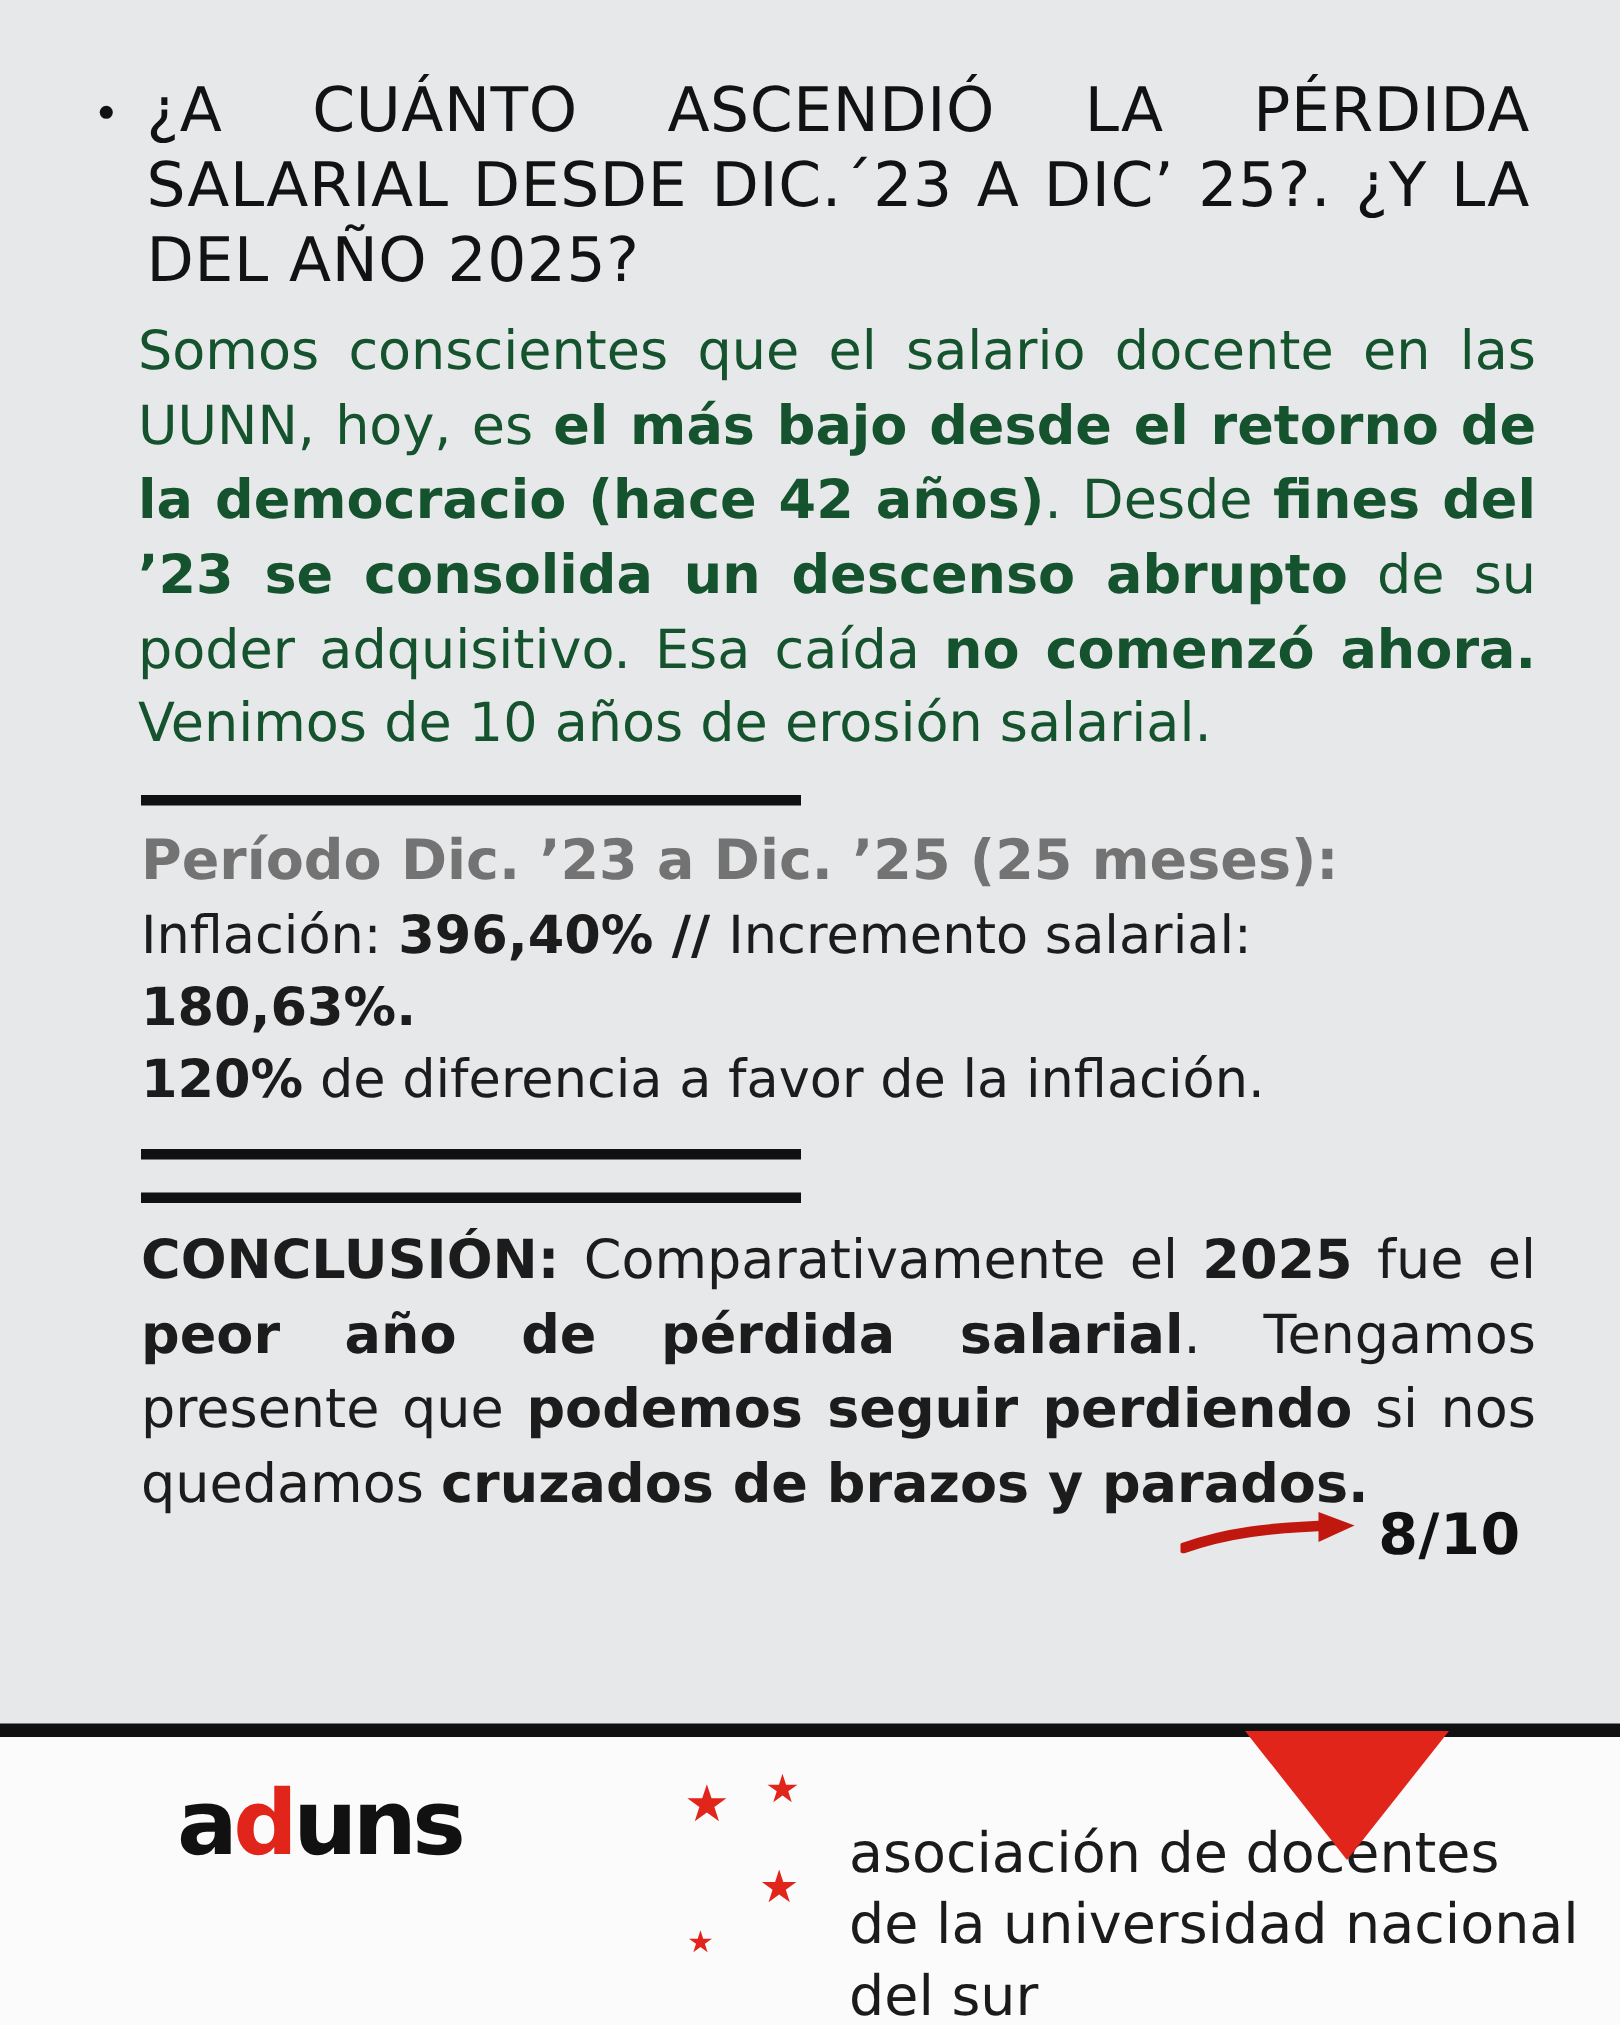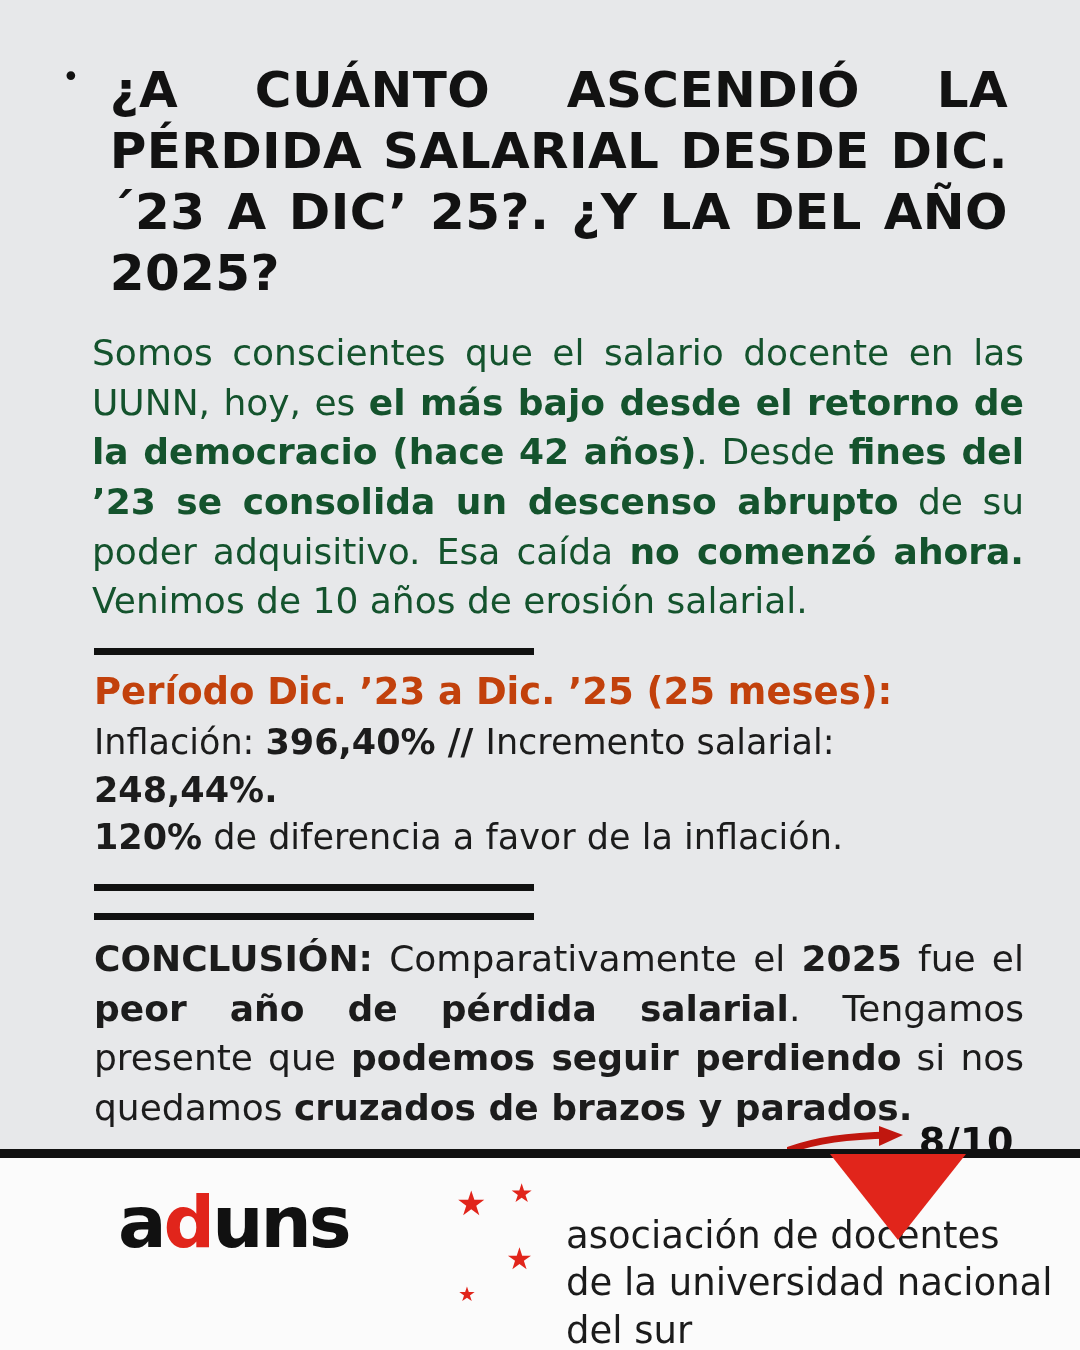--- a/index.html
+++ b/index.html
@@ -34,29 +34,29 @@
     align-items: flex-start;
   }
   .bullet {
     font-size: 30px;
     line-height: 1;
     color: #111;
     margin: 18px 14px 0 6px;
     flex: 0 0 auto;
   }
   .heading {
-    font-weight: 700;
-    font-size: 50px;
+    font-weight: 400;
+    font-size: 41px;
     line-height: 1.22;
     letter-spacing: 0.4px;
     color: #121212;
     text-align: justify;
     text-align-last: left;
     flex: 1 1 auto;
-    margin: 16px;
+    margin: 4px;
   }
 
   
   .para {
     font-size: 36px;
     line-height: 1.38;
     color: #14532d;
     text-align: justify;
     text-align-last: left;
     margin: 8px 0 0 36px;
@@ -73,21 +73,21 @@
     width: 440px;
     margin: 22px 0 14px 38px;
     border: 0;
   }
 
   
   .sec-title {
     font-weight: 700;
     font-size: 37px;
     line-height: 1.25;
-    color: #c2410c;
+    color: #737373;
     margin: 0 0 4px 38px;
   }
   .sec-line {
     font-size: 35px;
     line-height: 1.36;
     color: #1c1c1c;
     margin: 0 0 0 38px;
     max-width: 930px;
   }
   .sec-line b {
@@ -143,21 +143,21 @@
     bottom: 0;
     height: 192px;
     background: #fbfbfb;
   }
   .brand {
     position: absolute;
     left: 118px;
     top: 28px;
     font-family: "DejaVu Sans", sans-serif;
     font-weight: 700;
-    font-size: 72px;
+    font-size: 60px;
     letter-spacing: -3px;
     color: #111;
     line-height: 1;
   }
   .brand .d-red { color: #e1251b; }
   .stars {
     position: absolute;
     left: 448px;
     top: 22px;
     width: 110px;
@@ -204,21 +204,21 @@
       <span class="bullet">•</span>
       <h1 class="heading">¿A CUÁNTO ASCENDIÓ LA PÉRDIDA SALARIAL DESDE DIC.´23 A DIC’ 25?. ¿Y LA DEL AÑO 2025?</h1>
     </div>
 
     <p class="para"><span>Somos conscientes que el salario docente en las UUNN, hoy, es </span><b>el más bajo desde el retorno de la democracio (hace 42 años)</b><span>. Desde </span><b>fines del ’23 se consolida un descenso abrupto</b><span> de su poder adquisitivo. Esa caída </span><b>no comenzó ahora.</b><span> Venimos de 10 años de erosión salarial.</span></p>
 
     <hr class="rule">
 
     <div>
       <div class="sec-title">Período Dic. ’23 a Dic. ’25 (25 meses):</div>
-      <div class="sec-line"><span>Inflación: </span><b>396,40%</b><b> // </b><span>Incremento salarial: </span><b>248,44%.</b></div>
+      <div class="sec-line"><span>Inflación: </span><b>396,40%</b><b> // </b><span>Incremento salarial: </span><b>180,63%.</b></div>
       <div class="sec-line"><b>120%</b><span> de diferencia a favor de la inflación.</span></div>
     </div>
 
     <hr class="rule">
 
 
     <hr class="rule">
 
     <p class="conclusion"><b>CONCLUSIÓN:</b><span> Comparativamente el </span><b>2025</b><span> fue el </span><b>peor año de pérdida salarial</b><span>. Tengamos presente que </span><b>podemos seguir perdiendo</b><span> si nos quedamos </span><b>cruzados de brazos y parados.</b></p>
 

